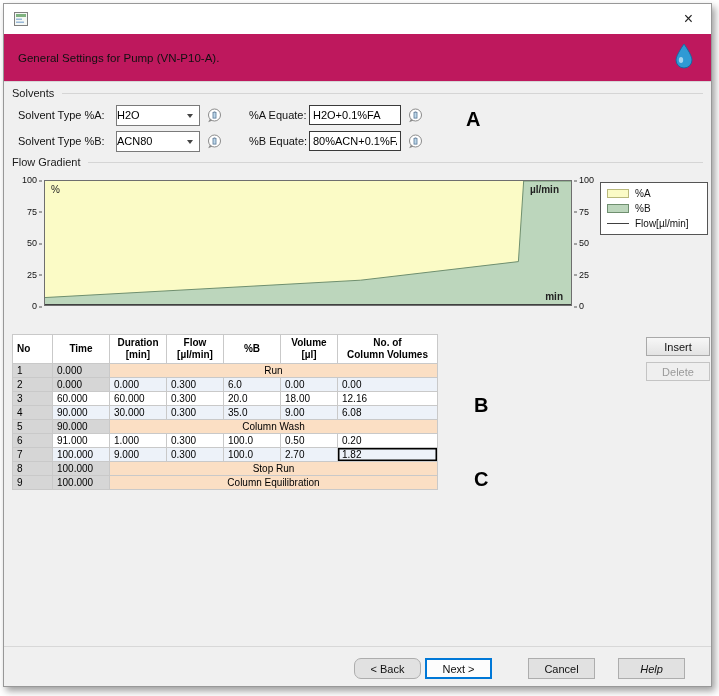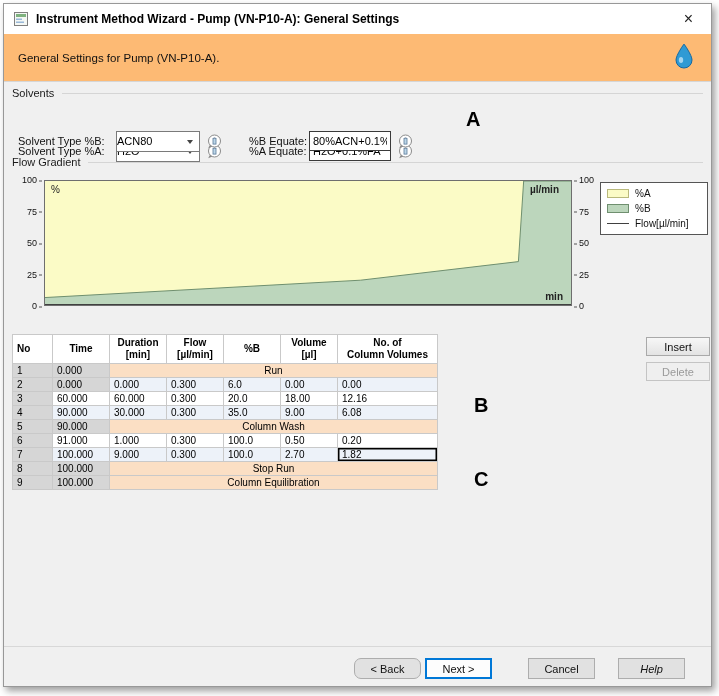--- a/index.html
+++ b/index.html
@@ -8,42 +8,42 @@
   #dialog { position: absolute; left: 3px; top: 3px; width: 709px; height: 684px;
             background: #f0f0f0; border: 1px solid #989898; box-shadow: 3px 4px 7px rgba(0,0,0,.38); }
 
   
   .titlebar { position: absolute; left: 0; top: 0; right: 0; height: 30px; background: #fff; display: flex; align-items: center; }
   .title-icon { margin-left: 10px; flex: 0 0 auto; }
   .title-text { margin-left: 8px; font-size: 12px; font-weight: 700; color: #000; }
   .close-btn { position: absolute; right: 0; top: 0; width: 45px; height: 30px; display: flex; align-items: center; justify-content: center; font-size: 16px; color: #222; cursor: default; }
 
   
-  .subheader { position: absolute; left: 0; top: 30px; right: 0; height: 48px; background: #fdba74; border-bottom: 1px solid #d6d6d6; }
+  .subheader { position: absolute; left: 0; top: 30px; right: 0; height: 48px; background: #be185d; border-bottom: 1px solid #d6d6d6; }
   .subtitle { position: absolute; left: 14px; top: 18px; font-size: 11.5px; color: #111; }
   .droplet-wrap { position: absolute; right: 16px; top: 9px; }
 
   
   .group { position: absolute; left: 8px; right: 8px; display: flex; align-items: center; gap: 8px; }
   .group .lbl { font-size: 11px; color: #1a1a1a; white-space: nowrap; }
   .group .rule { flex: 1; height: 1px; background: #d5d5d5; }
   #grp-solvents { top: 83px; }
   #grp-flow { top: 152px; }
 
   
   .sv-row { position: absolute; left: 14px; height: 22px; display: flex; align-items: center; }
-  #sv-row-a { top: 100px; margin-top: 36px; }
+  #sv-row-a { top: 100px; }
   #sv-row-b { top: 126px; }
   .sv-label { width: 98px; font-size: 11px; color: #111; }
   .combo { width: 84px; height: 21px; background: #fff; border: 1px solid #7a7a7a; display: flex; align-items: center; font-size: 11px; position: relative; }
   .combo-arrow { position: absolute; right: 6px; top: 8px; width: 0; height: 0;
                  border-left: 3.5px solid transparent; border-right: 3.5px solid transparent; border-top: 4.5px solid #444; }
   .bottle-btn { margin-left: 6px; width: 17px; height: 17px; display: inline-flex; align-items: center; justify-content: center; }
   .eq-label { margin-left: 26px; width: 60px; font-size: 11px; color: #111; }
-  .equate { width: 82px; height: 20px; border: 1px solid #3a3a3a; font-size: 11px; padding: 9px 3px; font-family: "Liberation Sans", sans-serif; background: #fff; }
+  .equate { width: 92px; height: 20px; border: 1px solid #3a3a3a; font-size: 11px; padding: 9px 3px; font-family: "Liberation Sans", sans-serif; background: #fff; }
 
   .ann { position: absolute; font-size: 20px; font-weight: 700; color: #000; }
   #ann-a { left: 462px; top: 104px; }
   #ann-b { left: 470px; top: 390px; }
   #ann-c { left: 470px; top: 464px; }
 
   
   .plot { position: absolute; left: 40px; top: 176px; width: 528px; height: 126px; border: 1px solid #6e6e6e; background: #fbfbc6; }
   .plot svg { position: absolute; left: 0; top: 0; width: 100%; height: 100%; }
   .plot-label { position: absolute; font-size: 10px; color: #222; }
@@ -103,21 +103,20 @@
 
 <div id="dialog">
 
   <div class="titlebar">
     <svg class="title-icon" width="14" height="14" viewBox="0 0 14 14">
       <rect x="0.5" y="0.5" width="13" height="13" fill="#f5f8f5" stroke="#7f7f7f"></rect>
       <rect x="2" y="2" width="10" height="3" fill="#7fb27f"></rect>
       <rect x="2" y="6.5" width="6" height="1.5" fill="#9ab8d8"></rect>
       <rect x="2" y="9.5" width="8" height="1.5" fill="#9ab8d8"></rect>
     </svg>
-    <span class="title-text">Instrument Method Wizard - Pump (VN-P10-A): General Settings</span>
     <div class="close-btn">
       <span>×</span>
     </div>
   </div>
 
   <div class="subheader">
     <span class="subtitle">General Settings for Pump (VN-P10-A).</span>
     <span class="droplet-wrap">
       <svg width="22" height="26" viewBox="0 0 22 26">
         <path d="M11 1 C11 1 3 12 3 17 a8 8 0 0 0 16 0 C19 12 11 1 11 1 Z" fill="#2f9ad4" stroke="#1668a0" stroke-width="1"></path>

